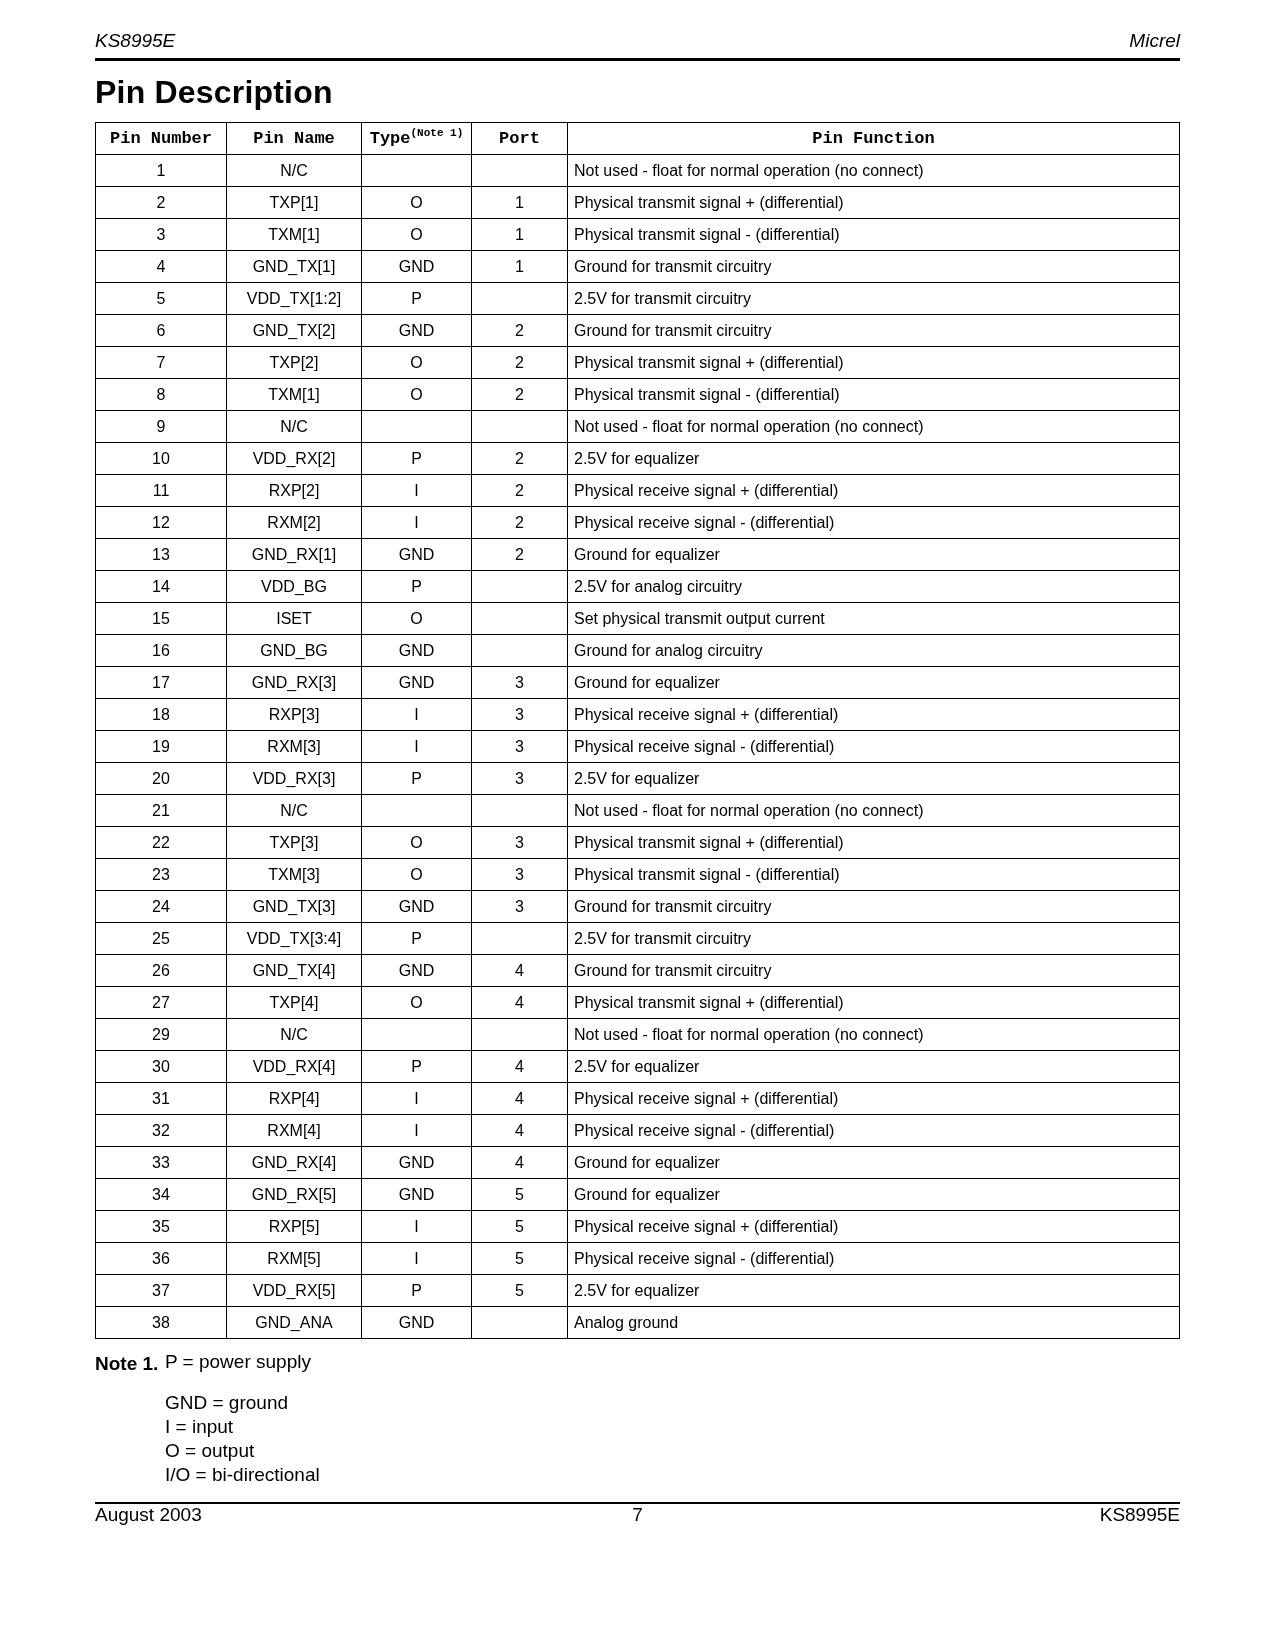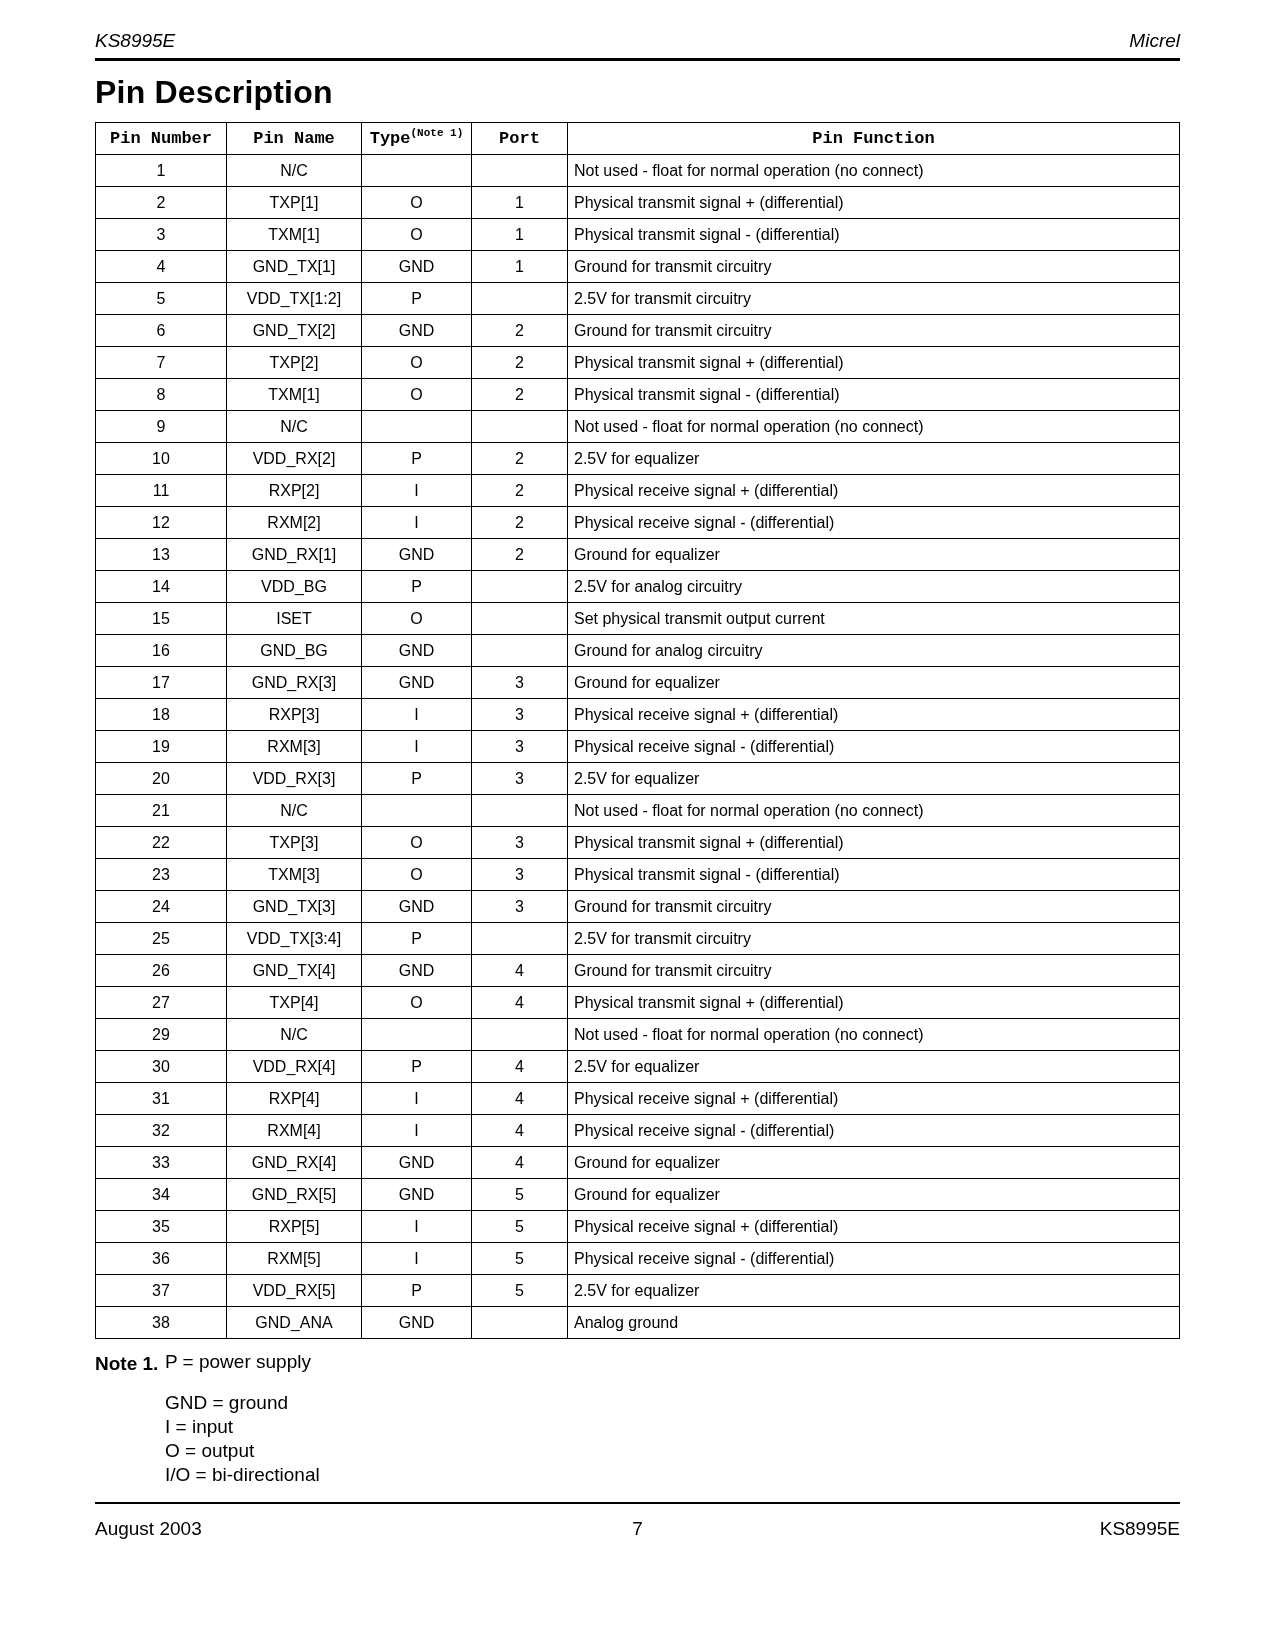--- a/index.html
+++ b/index.html
@@ -73,21 +73,20 @@
   .note-line:first-child { line-height: 18px; margin-bottom: 20px; }
   
   .doc-footer {
     position: absolute;
     left: 95px; right: 95px;
     top: 1502px;
   }
   .ftr-rule { border-top: 2px solid #000; }
   .ftr-row {
     position: relative;
-    margin-top: 14px;
     font-size: 19px;
     text-align: center;
     height: 24px;
   }
   .ftr-left  { position: absolute; left: 0; top: 0; }
   .ftr-right { position: absolute; right: 0; top: 0; }
 </style>
 </head>
 <body>
 

